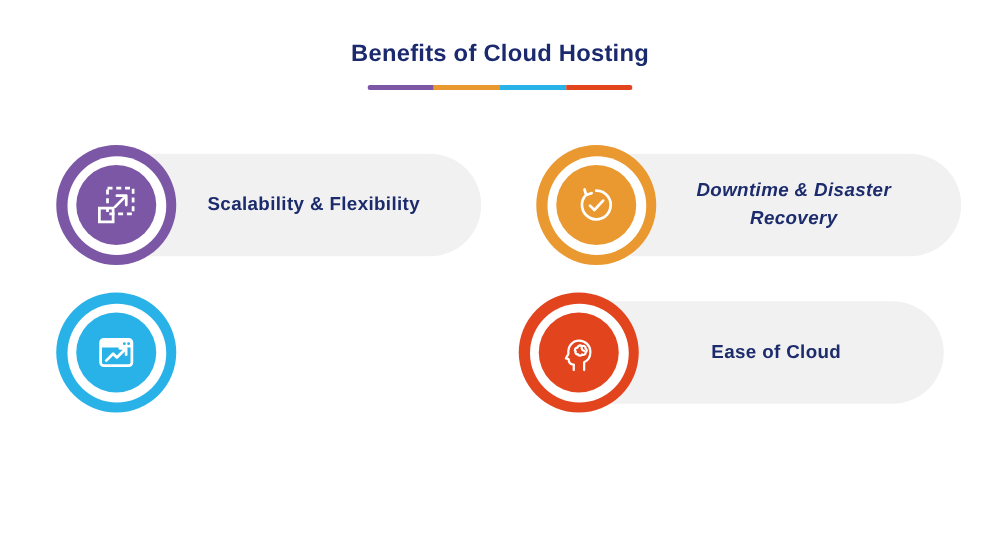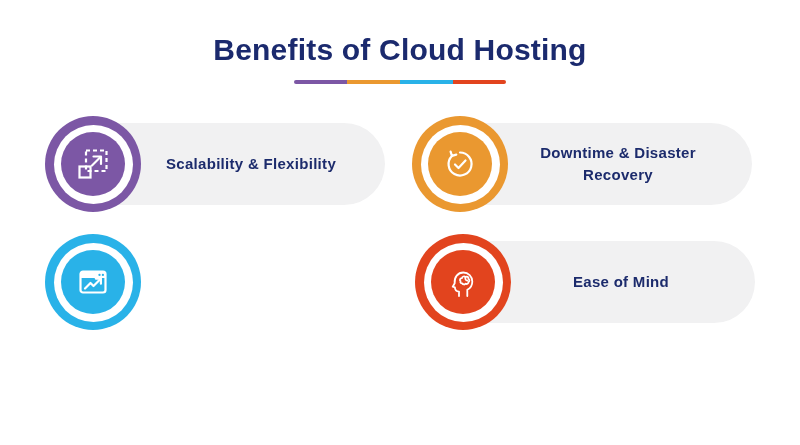--- a/index.html
+++ b/index.html
@@ -8,33 +8,33 @@
     background:#ffffff;
     font-family:"Liberation Sans", sans-serif;
     position:relative;
     overflow:hidden;
   }
   .stage { position:absolute; inset:0; }
 
   
   .header { position:absolute; top:0; left:0; width:800px; text-align:center; padding-top:33px; }
   .title {
-    font-size:30px; font-weight:700; letter-spacing:.2px;
+    font-size:19px; font-weight:700; letter-spacing:.2px;
     color:#1b2a6e;
   }
   .underline {
     width:212px; height:4px; margin:13px auto 0;
     display:flex; border-radius:2px; overflow:hidden;
   }
   .underline .seg { flex:1; height:100%; background:var(--c); }
 
   
   .card { position:absolute; width:340px; height:96px; }
   .card.pos-0 { left:45px;  top:116px; }
-  .card.pos-1 { left:412px; top:116px; }
+  .card.pos-1 { left:429px; top:116px;font-style:italic; }
   .card.pos-2 { left:45px;  top:234px; }
   .card.pos-3 { left:415px; top:234px; }
 
   .pill {
     position:absolute; left:12px; top:7px;
     width:328px; height:82px;
     background:#f1f1f2; border-radius:41px;
   }
   .pill .label {
     position:absolute; left:90px; right:30px; top:0; bottom:0;
@@ -128,21 +128,21 @@
               <polyline points="19.8,13.6 24.9,13.6 24.9,18.7"></polyline>
             </g>
           </svg>
         </div>
       </div>
     </div>
   </div>
 
   <div class="card pos-3" style="--c: #e2441e;">
     <div class="pill">
-      <div class="label">Ease of Mind</div>
+      <div class="label">Ease of Cloud</div>
     </div>
     <div class="badge">
       <div class="ring-white">
         <div class="inner">
           <svg width="34" height="34" viewBox="0 0 34 34">
             <g fill="none" stroke="#ffffff" stroke-width="1.8" stroke-linecap="round" stroke-linejoin="round">
               <path d="M13 31 v-4.4 c-2.6-.1-4.1-1.8-4.1-4.3 l-2.2-.6 2-3.5 c-.7-6 3.2-10.7 8.6-10.7 5 0 9 4 9 9 0 3.6-2 6.8-5 8.3 V31"></path>
               <path d="M14.6 16.2 c-1.4-1 -.4-3.2 1.4-3 0-1.7 2.4-2.5 3.5-1.1 1.3-1.1 3.4 0 2.9 1.7 1.4.6 1.3 2.7 0 3.2 .4 1.5-1.6 2.5-2.8 1.6 -.7 1.3-2.8 1.1-3.3-.2 -1.3.3-2.5-1.2-1.7-2.2 z"></path>
               <path d="M19.5 12.3 c-.6 1.8.4 3.2 1.9 3.4"></path>
             </g>

